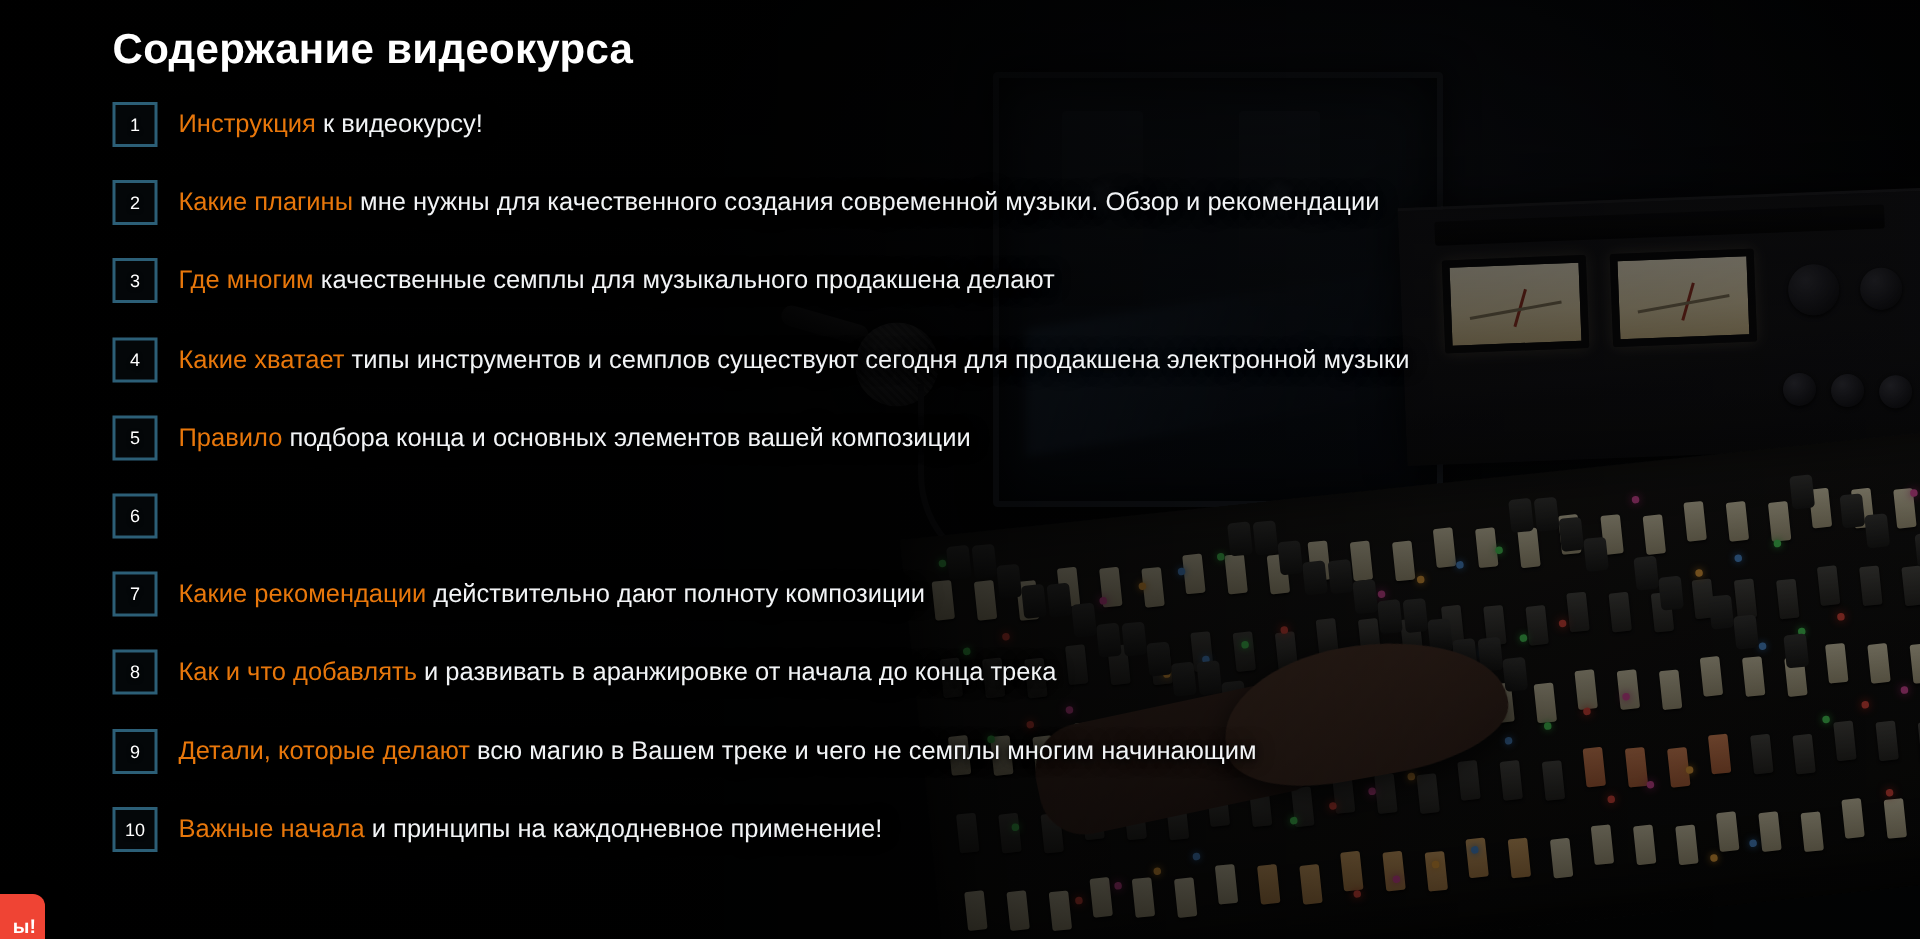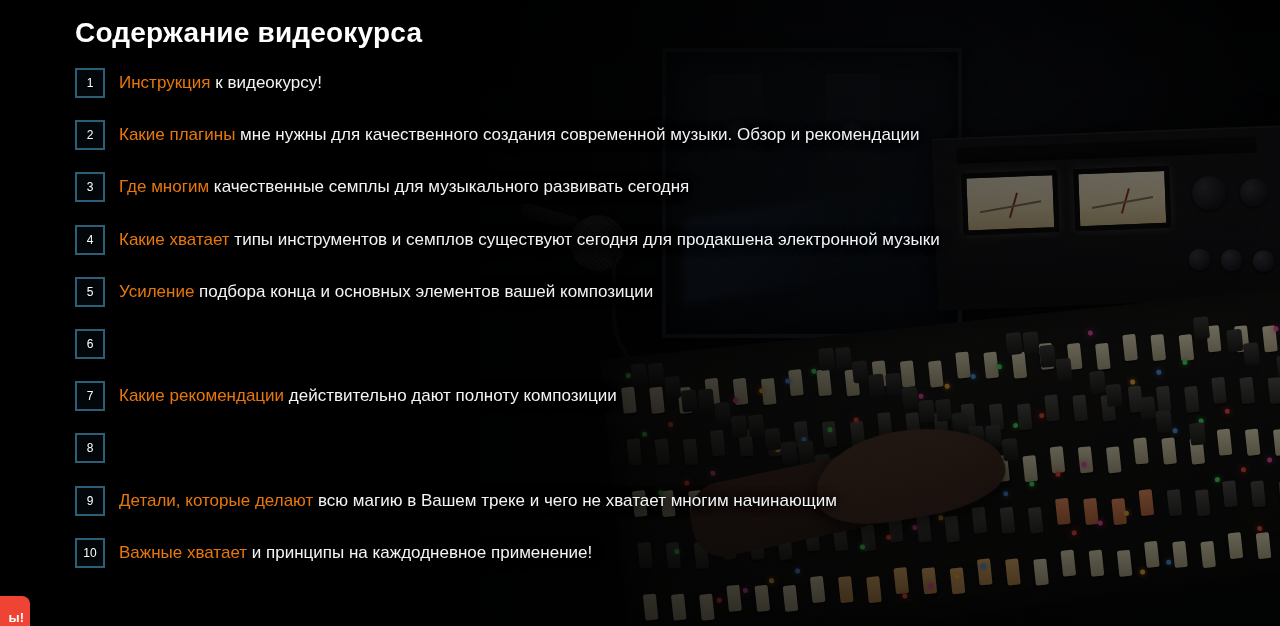--- a/index.html
+++ b/index.html
@@ -518,47 +518,48 @@
         <li class="toc-item">
           <span class="toc-num">1</span>
           <span class="toc-text"><span class="toc-hl">Инструкция</span><span> к видеокурсу!</span></span>
         </li>
         <li class="toc-item">
           <span class="toc-num">2</span>
           <span class="toc-text"><span class="toc-hl">Какие плагины</span><span> мне нужны для качественного создания современной музыки. Обзор и рекомендации</span></span>
         </li>
         <li class="toc-item">
           <span class="toc-num">3</span>
-          <span class="toc-text"><span class="toc-hl">Где многим</span><span> качественные семплы для музыкального развивать сегодня</span></span>
+          <span class="toc-text"><span class="toc-hl">Где многим</span><span> качественные семплы для музыкального продакшена делают</span></span>
         </li>
         <li class="toc-item">
           <span class="toc-num">4</span>
           <span class="toc-text"><span class="toc-hl">Какие хватает</span><span> типы инструментов и семплов существуют сегодня для продакшена электронной музыки</span></span>
         </li>
         <li class="toc-item">
           <span class="toc-num">5</span>
-          <span class="toc-text"><span class="toc-hl">Усиление</span><span> подбора конца и основных элементов вашей композиции</span></span>
+          <span class="toc-text"><span class="toc-hl">Правило</span><span> подбора конца и основных элементов вашей композиции</span></span>
         </li>
         <li class="toc-item">
           <span class="toc-num">6</span>
         </li>
         <li class="toc-item">
           <span class="toc-num">7</span>
           <span class="toc-text"><span class="toc-hl">Какие рекомендации</span><span> действительно дают полноту композиции</span></span>
         </li>
         <li class="toc-item">
           <span class="toc-num">8</span>
+          <span class="toc-text"><span class="toc-hl">Как и что добавлять</span><span> и развивать в аранжировке от начала до конца трека</span></span>
         </li>
         <li class="toc-item">
           <span class="toc-num">9</span>
-          <span class="toc-text"><span class="toc-hl">Детали, которые делают</span><span> всю магию в Вашем треке и чего не хватает многим начинающим</span></span>
+          <span class="toc-text"><span class="toc-hl">Детали, которые делают</span><span> всю магию в Вашем треке и чего не семплы многим начинающим</span></span>
         </li>
         <li class="toc-item">
           <span class="toc-num">10</span>
-          <span class="toc-text"><span class="toc-hl">Важные хватает</span><span> и принципы на каждодневное применение!</span></span>
+          <span class="toc-text"><span class="toc-hl">Важные начала</span><span> и принципы на каждодневное применение!</span></span>
         </li>
       </ul>
 
     <div class="cta-clip">
       <span>ы!</span>
     </div>
 
   </div>
 </div>
 

